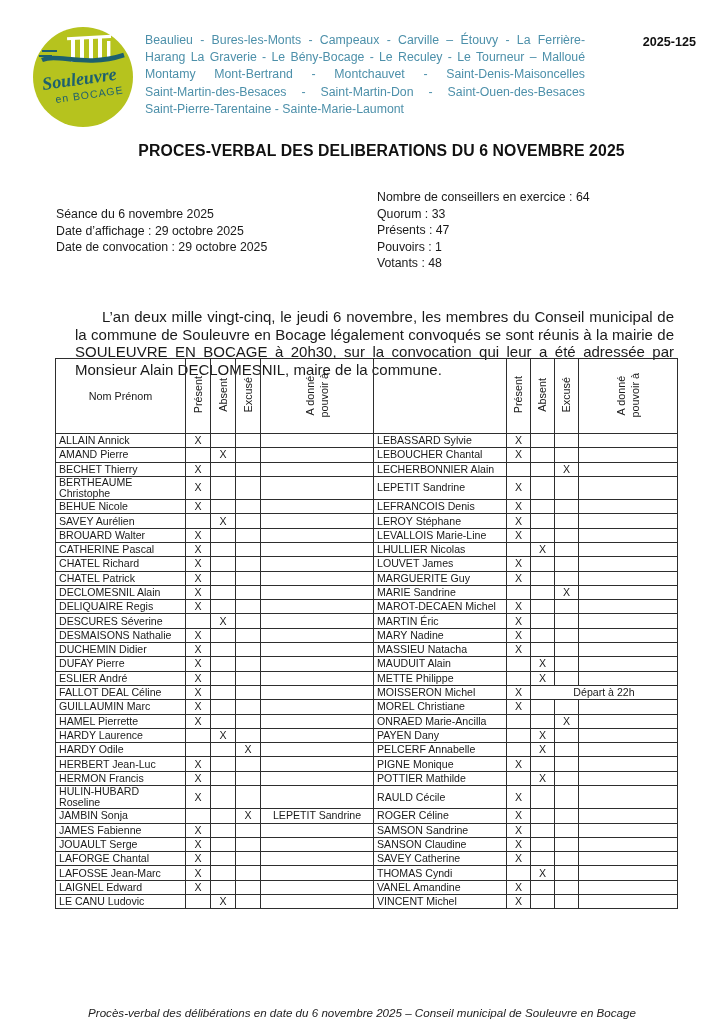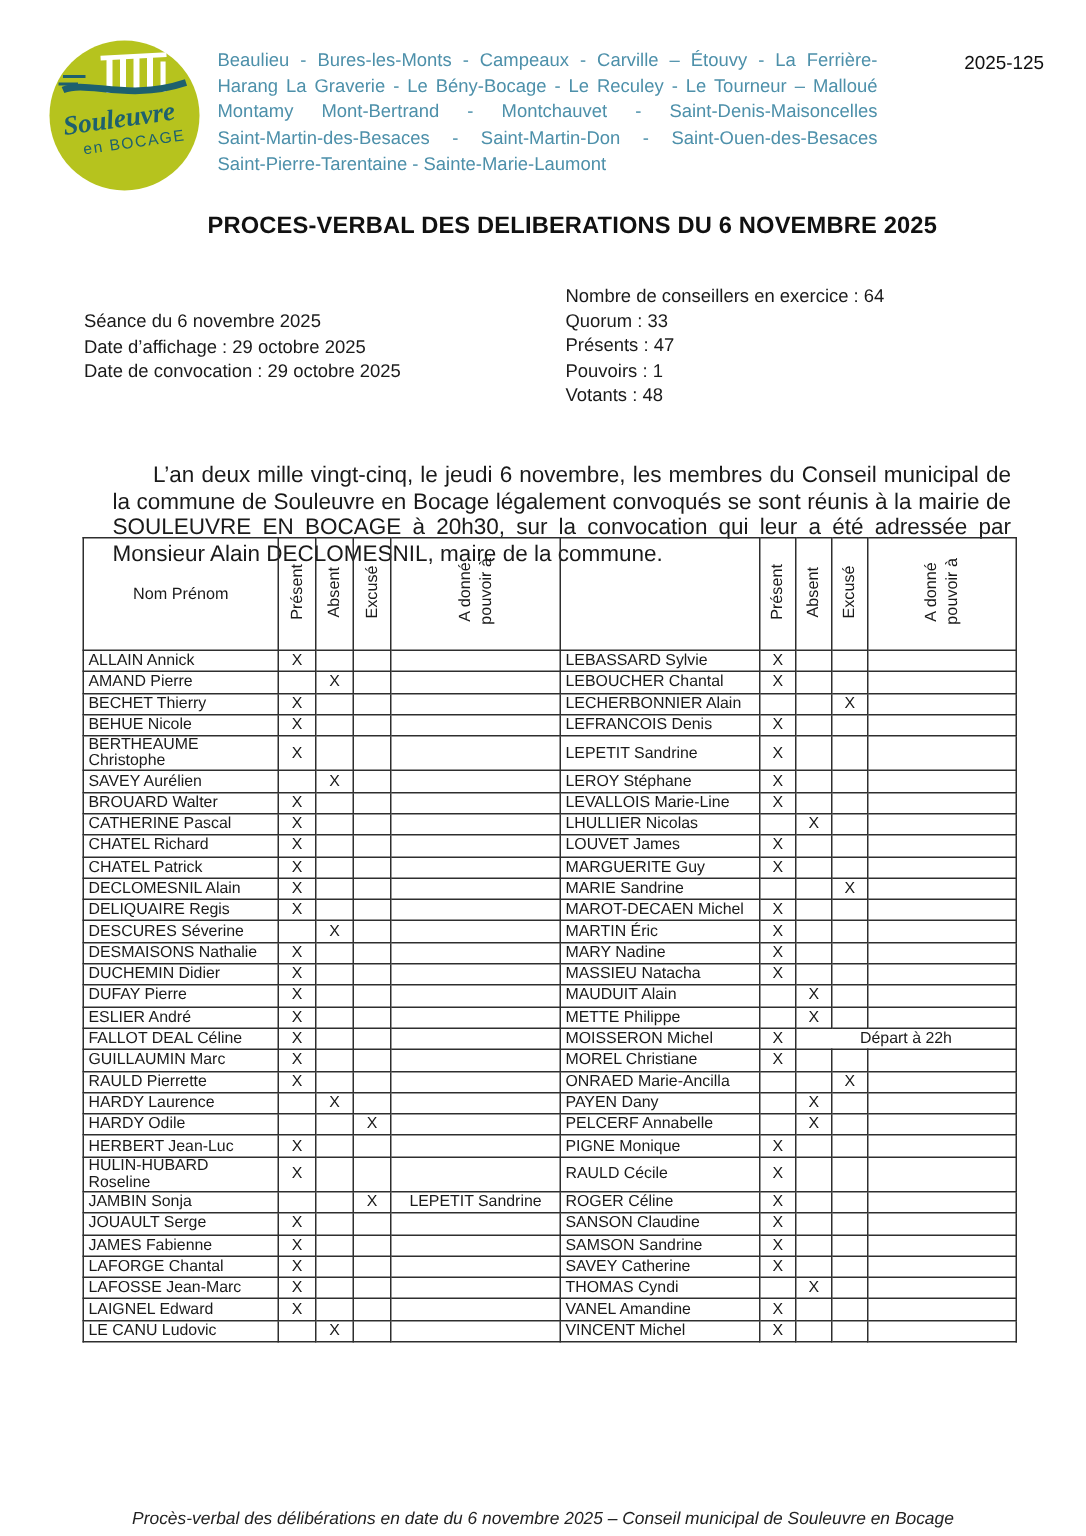--- a/index.html
+++ b/index.html
@@ -6,21 +6,21 @@
   .page{
     position:relative;width:724px;height:1024px;margin:0 auto;
     background:#ffffff;overflow:hidden;
     font-family:"Liberation Sans",sans-serif;color:#1a1a1a;
   }
   
   .logo{position:absolute;left:30px;top:24px;width:106px;height:106px;}
   .communes{position:absolute;left:145px;top:32px;width:440px;
     color:#4d90aa;font-size:12.3px;line-height:17.2px;}
   .communes .jline{text-align:justify;text-align-last:justify;}
-  .doc-number{position:absolute;right:28px;top:35px;font-weight:normal;
+  .doc-number{position:absolute;right:28px;top:35px;font-weight:bold;
     font-size:12.6px;color:#111;}
   .title{position:absolute;left:0;right:0;top:142px;text-align:center;
     font-weight:bold;font-size:15.8px;letter-spacing:.1px;color:#111;padding-left:39px;}
   
   .meta-left{position:absolute;left:56px;top:206px;font-size:12.3px;line-height:16.6px;}
   .meta-right{position:absolute;left:377px;top:189px;font-size:12.3px;line-height:16.6px;}
   
   .intro{position:absolute;left:59px;top:292px;width:599px;
     font-size:15px;line-height:17.6px;text-align:justify;text-indent:27px;margin:16px;}
   
@@ -151,44 +151,44 @@
           <td class="mark-cell"></td>
           <td class="mark-cell"></td>
           <td class="pouvoir-cell"></td>
           <td class="name-cell">LECHERBONNIER Alain</td>
           <td class="mark-cell"></td>
           <td class="mark-cell"></td>
           <td class="mark-cell">X</td>
           <td class="pouvoir-cell"></td>
         </tr>
         <tr>
+          <td class="name-cell">BERTHEAUME Christophe</td>
+          <td class="mark-cell">X</td>
+          <td class="mark-cell"></td>
+          <td class="mark-cell"></td>
+          <td class="pouvoir-cell"></td>
+          <td class="name-cell">LEPETIT Sandrine</td>
+          <td class="mark-cell">X</td>
+          <td class="mark-cell"></td>
+          <td class="mark-cell"></td>
+          <td class="pouvoir-cell"></td>
+        </tr>
+        <tr>
           <td class="name-cell">BEHUE Nicole</td>
           <td class="mark-cell">X</td>
           <td class="mark-cell"></td>
           <td class="mark-cell"></td>
           <td class="pouvoir-cell"></td>
           <td class="name-cell">LEFRANCOIS Denis</td>
           <td class="mark-cell">X</td>
           <td class="mark-cell"></td>
           <td class="mark-cell"></td>
           <td class="pouvoir-cell"></td>
         </tr>
         <tr>
-          <td class="name-cell">BERTHEAUME Christophe</td>
-          <td class="mark-cell">X</td>
-          <td class="mark-cell"></td>
-          <td class="mark-cell"></td>
-          <td class="pouvoir-cell"></td>
-          <td class="name-cell">LEPETIT Sandrine</td>
-          <td class="mark-cell">X</td>
-          <td class="mark-cell"></td>
-          <td class="mark-cell"></td>
-          <td class="pouvoir-cell"></td>
-        </tr>
-        <tr>
           <td class="name-cell">SAVEY Aurélien</td>
           <td class="mark-cell"></td>
           <td class="mark-cell">X</td>
           <td class="mark-cell"></td>
           <td class="pouvoir-cell"></td>
           <td class="name-cell">LEROY Stéphane</td>
           <td class="mark-cell">X</td>
           <td class="mark-cell"></td>
           <td class="mark-cell"></td>
           <td class="pouvoir-cell"></td>
@@ -341,21 +341,21 @@
           <td class="mark-cell"></td>
           <td class="mark-cell"></td>
           <td class="pouvoir-cell"></td>
           <td class="name-cell">MOREL Christiane</td>
           <td class="mark-cell">X</td>
           <td class="mark-cell"></td>
           <td class="mark-cell"></td>
           <td class="pouvoir-cell"></td>
         </tr>
         <tr>
-          <td class="name-cell">RAULD Pierrette</td>
+          <td class="name-cell">HAMEL Pierrette</td>
           <td class="mark-cell">X</td>
           <td class="mark-cell"></td>
           <td class="mark-cell"></td>
           <td class="pouvoir-cell"></td>
           <td class="name-cell">ONRAED Marie-Ancilla</td>
           <td class="mark-cell"></td>
           <td class="mark-cell"></td>
           <td class="mark-cell">X</td>
           <td class="pouvoir-cell"></td>
         </tr>
@@ -385,20 +385,32 @@
         </tr>
         <tr>
           <td class="name-cell">HERBERT Jean-Luc</td>
           <td class="mark-cell">X</td>
           <td class="mark-cell"></td>
           <td class="mark-cell"></td>
           <td class="pouvoir-cell"></td>
           <td class="name-cell">PIGNE Monique</td>
           <td class="mark-cell">X</td>
           <td class="mark-cell"></td>
+          <td class="mark-cell"></td>
+          <td class="pouvoir-cell"></td>
+        </tr>
+        <tr>
+          <td class="name-cell">HERMON Francis</td>
+          <td class="mark-cell">X</td>
+          <td class="mark-cell"></td>
+          <td class="mark-cell"></td>
+          <td class="pouvoir-cell"></td>
+          <td class="name-cell">POTTIER Mathilde</td>
+          <td class="mark-cell"></td>
+          <td class="mark-cell">X</td>
           <td class="mark-cell"></td>
           <td class="pouvoir-cell"></td>
         </tr>
         <tr>
           <td class="name-cell">HULIN-HUBARD Roseline</td>
           <td class="mark-cell">X</td>
           <td class="mark-cell"></td>
           <td class="mark-cell"></td>
           <td class="pouvoir-cell"></td>
           <td class="name-cell">RAULD Cécile</td>
@@ -413,38 +425,38 @@
           <td class="mark-cell"></td>
           <td class="mark-cell">X</td>
           <td class="pouvoir-cell">LEPETIT Sandrine</td>
           <td class="name-cell">ROGER Céline</td>
           <td class="mark-cell">X</td>
           <td class="mark-cell"></td>
           <td class="mark-cell"></td>
           <td class="pouvoir-cell"></td>
         </tr>
         <tr>
+          <td class="name-cell">JAMES Fabienne</td>
+          <td class="mark-cell">X</td>
+          <td class="mark-cell"></td>
+          <td class="mark-cell"></td>
+          <td class="pouvoir-cell"></td>
+          <td class="name-cell">SAMSON Sandrine</td>
+          <td class="mark-cell">X</td>
+          <td class="mark-cell"></td>
+          <td class="mark-cell"></td>
+          <td class="pouvoir-cell"></td>
+        </tr>
+        <tr>
           <td class="name-cell">JOUAULT Serge</td>
           <td class="mark-cell">X</td>
           <td class="mark-cell"></td>
           <td class="mark-cell"></td>
           <td class="pouvoir-cell"></td>
           <td class="name-cell">SANSON Claudine</td>
-          <td class="mark-cell">X</td>
-          <td class="mark-cell"></td>
-          <td class="mark-cell"></td>
-          <td class="pouvoir-cell"></td>
-        </tr>
-        <tr>
-          <td class="name-cell">JAMES Fabienne</td>
-          <td class="mark-cell">X</td>
-          <td class="mark-cell"></td>
-          <td class="mark-cell"></td>
-          <td class="pouvoir-cell"></td>
-          <td class="name-cell">SAMSON Sandrine</td>
           <td class="mark-cell">X</td>
           <td class="mark-cell"></td>
           <td class="mark-cell"></td>
           <td class="pouvoir-cell"></td>
         </tr>
         <tr>
           <td class="name-cell">LAFORGE Chantal</td>
           <td class="mark-cell">X</td>
           <td class="mark-cell"></td>
           <td class="mark-cell"></td>

